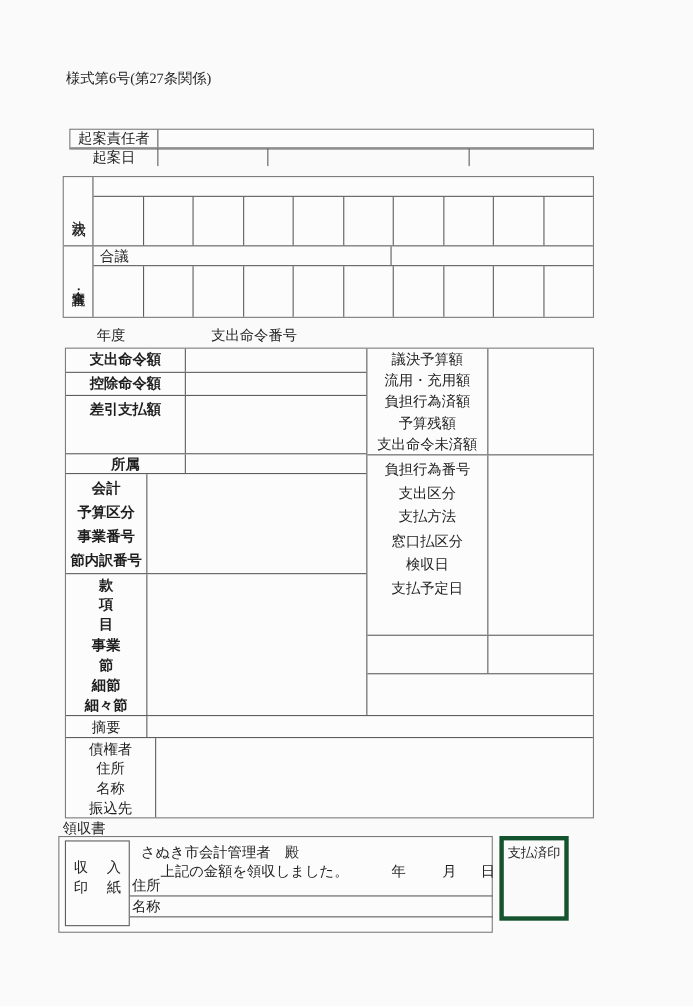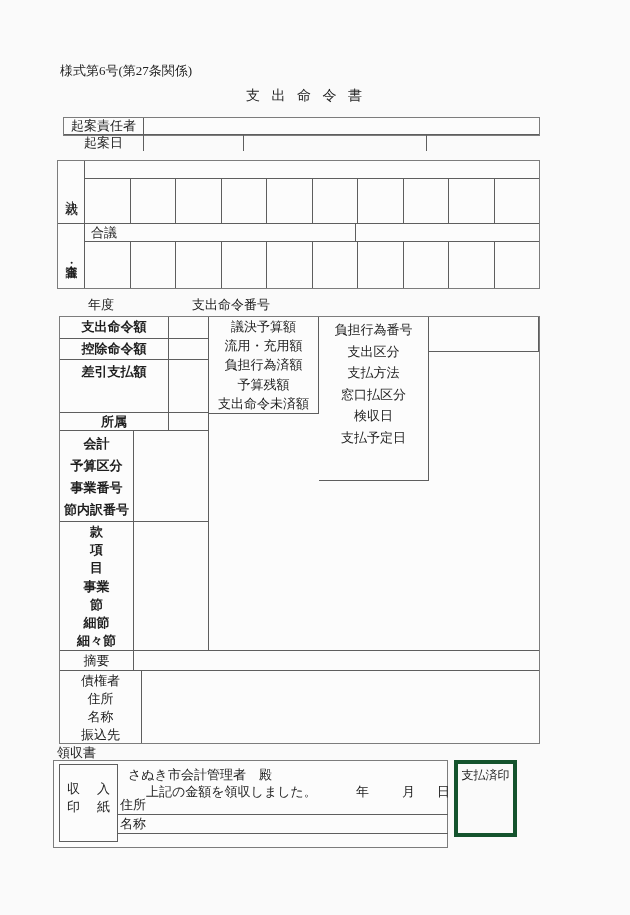--- a/index.html
+++ b/index.html
@@ -22,21 +22,20 @@
   .title{text-align:center;letter-spacing:4px;font-size:14px;}
   .under{border-bottom:1px solid #3a3a3a;padding-bottom:1px;}
   .topalign{align-items:flex-start;padding-top:3px;}
 </style>
 </head>
 <body>
 
 <div class="page">
 
   <div class="abs" style="left:60px;top:62px;">様式第6号(第27条関係)</div>
-  <div class="abs title" style="left:0;top:87px;width:612px;">支 出 命 令 書</div>
 
   <div class="abs tbl" style="left:63px;top:117px;width:477px;height:19px;">
     <div class="row bb" style="height:17px;">
       <div class="cell br lbl" style="width:80px;">起案責任者</div>
       <div class="cell fill"></div>
     </div>
     <div class="row" style="height:16px;">
       <div class="cell br lbl" style="width:80px;">起案日</div>
       <div class="cell br" style="width:100px;"></div>
       <div class="cell br lbl" style="width:74px;margin-top:37px;">決裁日</div>
@@ -127,21 +126,21 @@
               <div>事業</div>
               <div>節</div>
               <div>細節</div>
               <div>細々節</div>
             </div>
           </div>
           <div class="cell fill"></div>
         </div>
       </div>
 
-      <div class="fill" style="display:flex;flex-direction:row;">
+      <div class="fill" style="display:flex;flex-direction:column;">
         <div class="row bb" style="height:97px;">
           <div class="cell br" style="width:110px;">
             <div class="stack" style="line-height:19.3px;">
               <div>議決予算額</div>
               <div>流用・充用額</div>
               <div>負担行為済額</div>
               <div>予算残額</div>
               <div>支出命令未済額</div>
             </div>
           </div>

